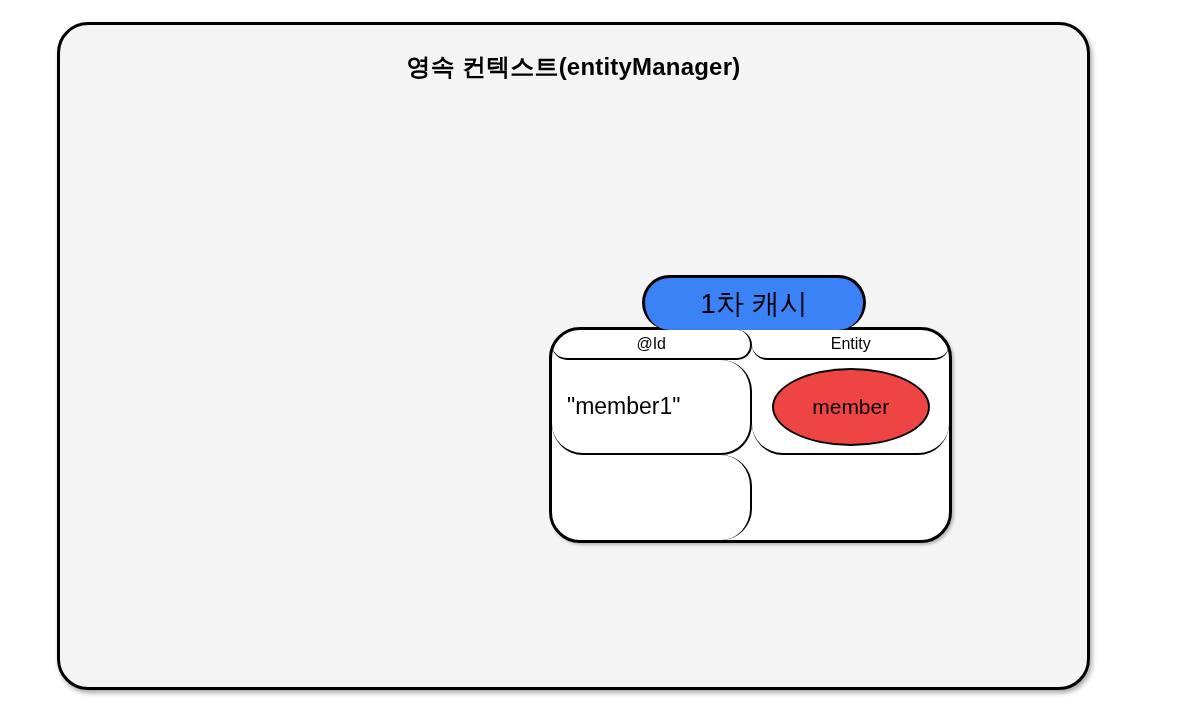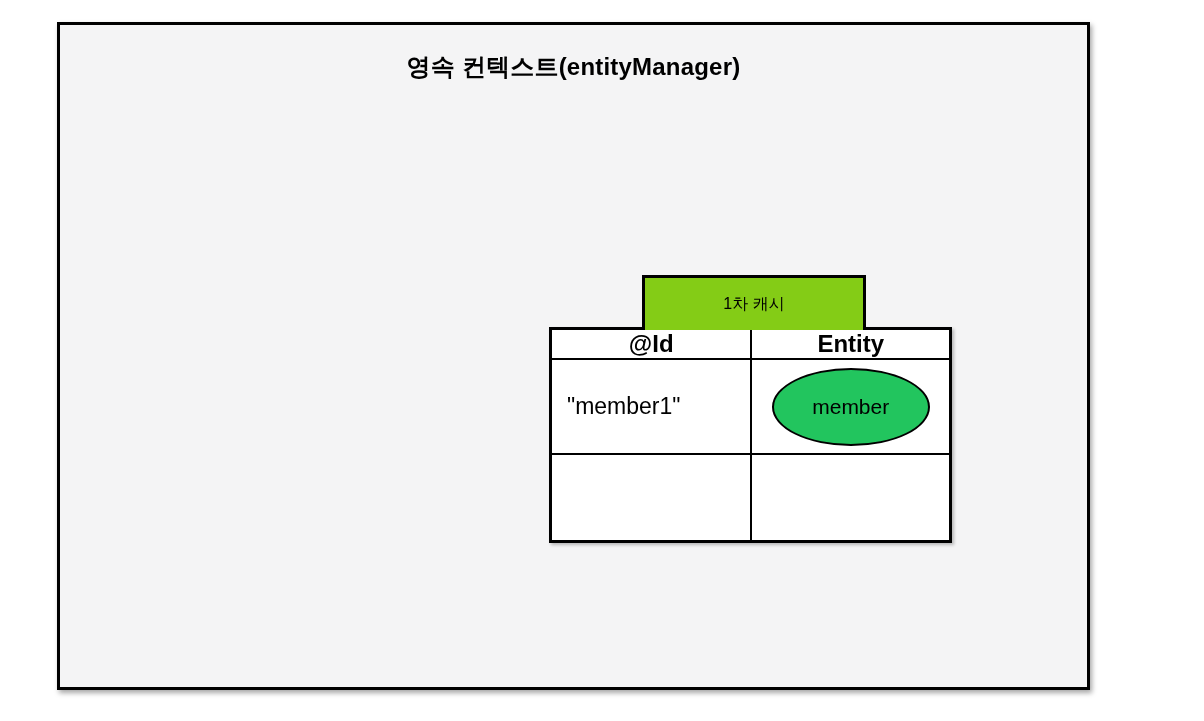--- a/index.html
+++ b/index.html
@@ -1,15 +1,15 @@
 <!DOCTYPE html>
 <html><head>
 <meta charset="utf-8">
 <style>
-  * { margin: 0; padding: 0; box-sizing: border-box; }
+  * { margin: 0; padding: 0; box-sizing: border-box; border-radius: 31px; }
   html, body { background: #ffffff; }
   body {
     font-family: "Liberation Sans", "DejaVu Sans", sans-serif;
     color: #000;
   }
   .stage {
     position: relative;
     width: 1204px;
     height: 721px;
     background: #ffffff;
@@ -34,28 +34,28 @@
     font-size: 24px;
     font-weight: bold;
     letter-spacing: 0.2px;
   }
   .cache-tab {
     position: absolute;
     left: 582px;   
     top: 250px;    
     width: 224px;
     height: 55px;
-    background: #84cc16;
+    background: #3b82f6;
     border: 3px solid #000;
     border-bottom: none;
     z-index: 3;
     display: flex;
     align-items: center;
     justify-content: center;
-    font-size: 16px;
+    font-size: 28px;
   }
   .cache-table {
     position: absolute;
     left: 489px;   
     top: 302px;    
     width: 403px;
     height: 216px;
     background: #ffffff;
     border: 3px solid #000;
     box-shadow: 2px 2px 3px rgba(0,0,0,0.25);
@@ -68,34 +68,34 @@
     display: flex;
     align-items: center;
     justify-content: center;
     border-right: 2.5px solid #000;
     border-bottom: 2.5px solid #000;
     overflow: hidden;
   }
   .cell.last-col { border-right: none; text-align: center; }
   .cell.last-row { border-bottom: none; }
   .cell.header {
-    font-weight: bold;
-    font-size: 24px;
+    font-weight: normal;
+    font-size: 16px;
   }
   .cell.id-cell {
     justify-content: flex-start;
     padding-left: 15px;
     font-size: 23px;
   }
   .entity-ellipse {
     width: 158px;
     height: 78px;
     border: 2.5px solid #000;
     border-radius: 50%;
-    background: #22c55e;
+    background: #ef4444;
     display: flex;
     align-items: center;
     justify-content: center;
     font-size: 21px;
   }
 </style>
 </head>
 <body>
 
 <div class="stage">

